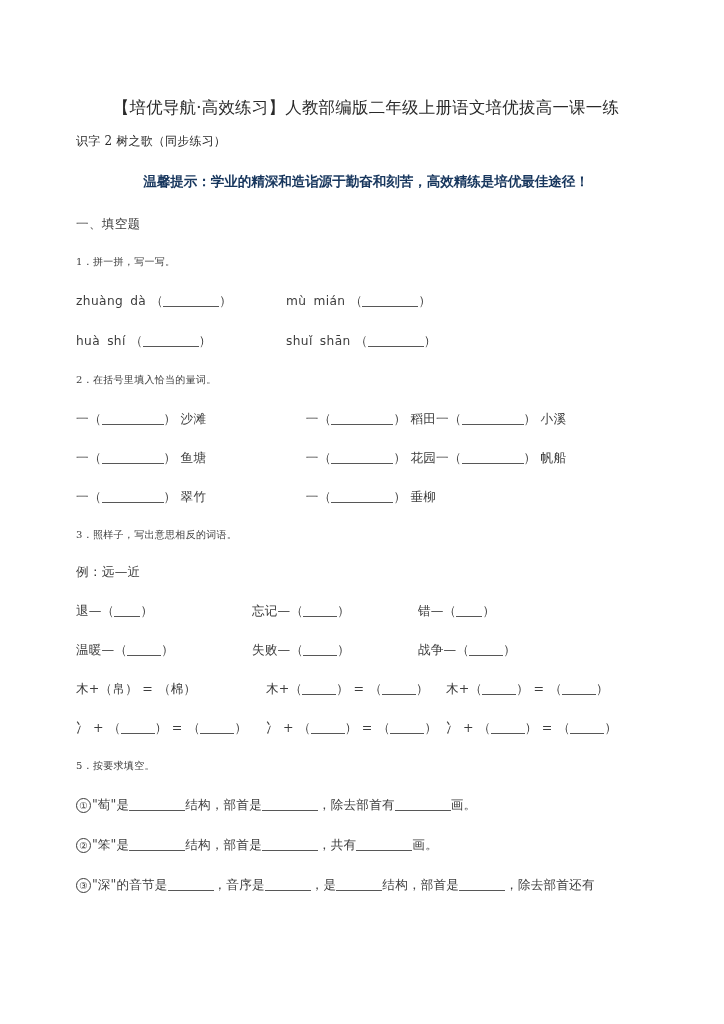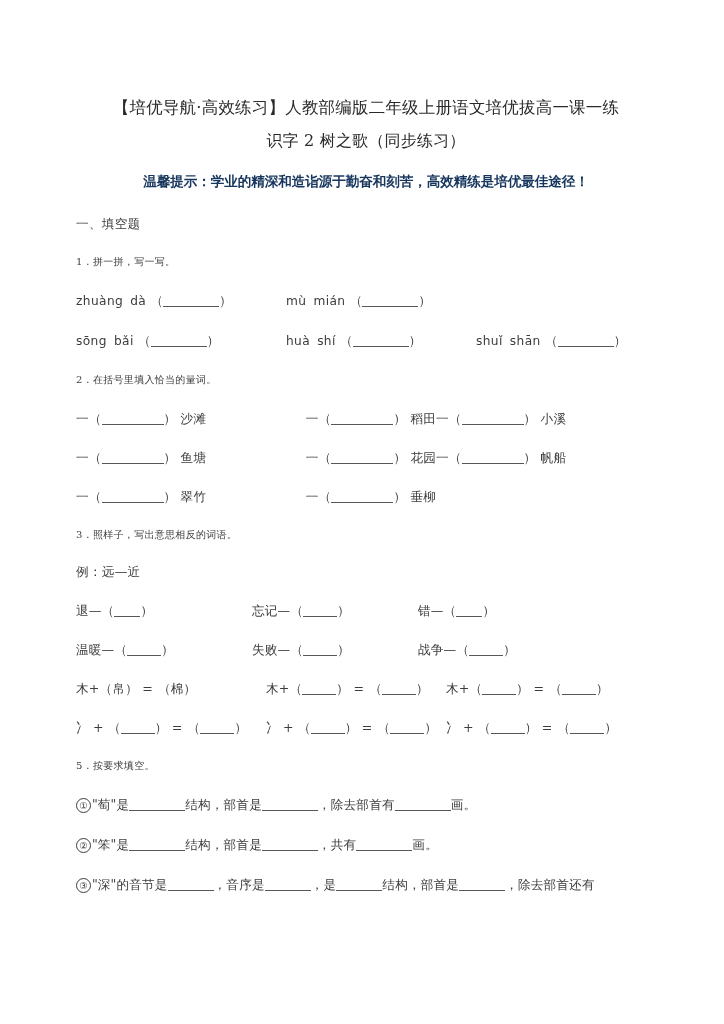--- a/index.html
+++ b/index.html
@@ -35,24 +35,23 @@
     font-family: "DejaVu Serif", "Liberation Serif", serif;
     font-size: 16.5px;
     line-height: 32px;
     color: #2a2a2a;
     text-align: center;
     white-space: nowrap;
     letter-spacing: 0.2px;
   }
   .doc-subtitle {
     font-family: "DejaVu Serif", "Liberation Serif", serif;
-    font-size: 16px;
+    font-size: 12px;
     line-height: 34px;
     color: #2a2a2a;
-    text-align: center;
     letter-spacing: 0.2px;
   }
   .tip-line {
     font-family: "DejaVu Sans", "Liberation Sans", sans-serif;
     font-size: 13.6px;
     font-weight: bold;
     color: #17365d;
     text-align: center;
     line-height: 30px;
     margin-top: 8px;
@@ -174,24 +173,20 @@
       <span>（</span><span class="blank b-lg"></span><span>）</span>
     </div>
     <div class="cell">
       <span class="pinyin">mù</span><span class="py-gap"></span><span class="pinyin">mián</span>
       <span>（</span><span class="blank b-lg"></span><span>）</span>
     </div>
   </div>
 
   <div class="row pinyin-row">
     <div class="cell">
-      <span class="pinyin">sōng</span><span class="py-gap"></span><span class="pinyin">bǎi</span>
-      <span>（</span><span class="blank b-lg"></span><span>）</span>
-    </div>
-    <div class="cell">
       <span class="pinyin">huà</span><span class="py-gap"></span><span class="pinyin">shí</span>
       <span>（</span><span class="blank b-lg"></span><span>）</span>
     </div>
     <div class="cell">
       <span class="pinyin">shuǐ</span><span class="py-gap"></span><span class="pinyin">shān</span>
       <span>（</span><span class="blank b-lg"></span><span>）</span>
     </div>
   </div>
 
   <div class="q-head">2．在括号里填入恰当的量词。</div>

